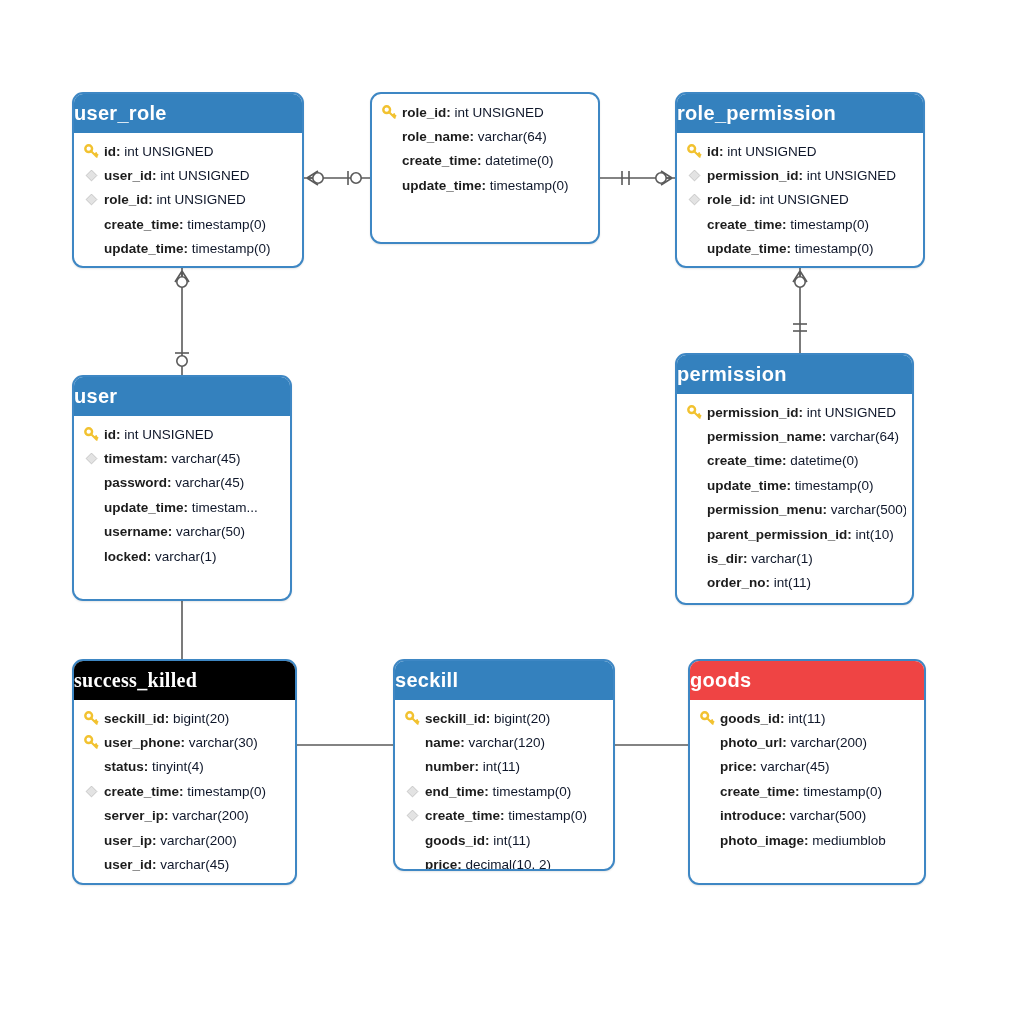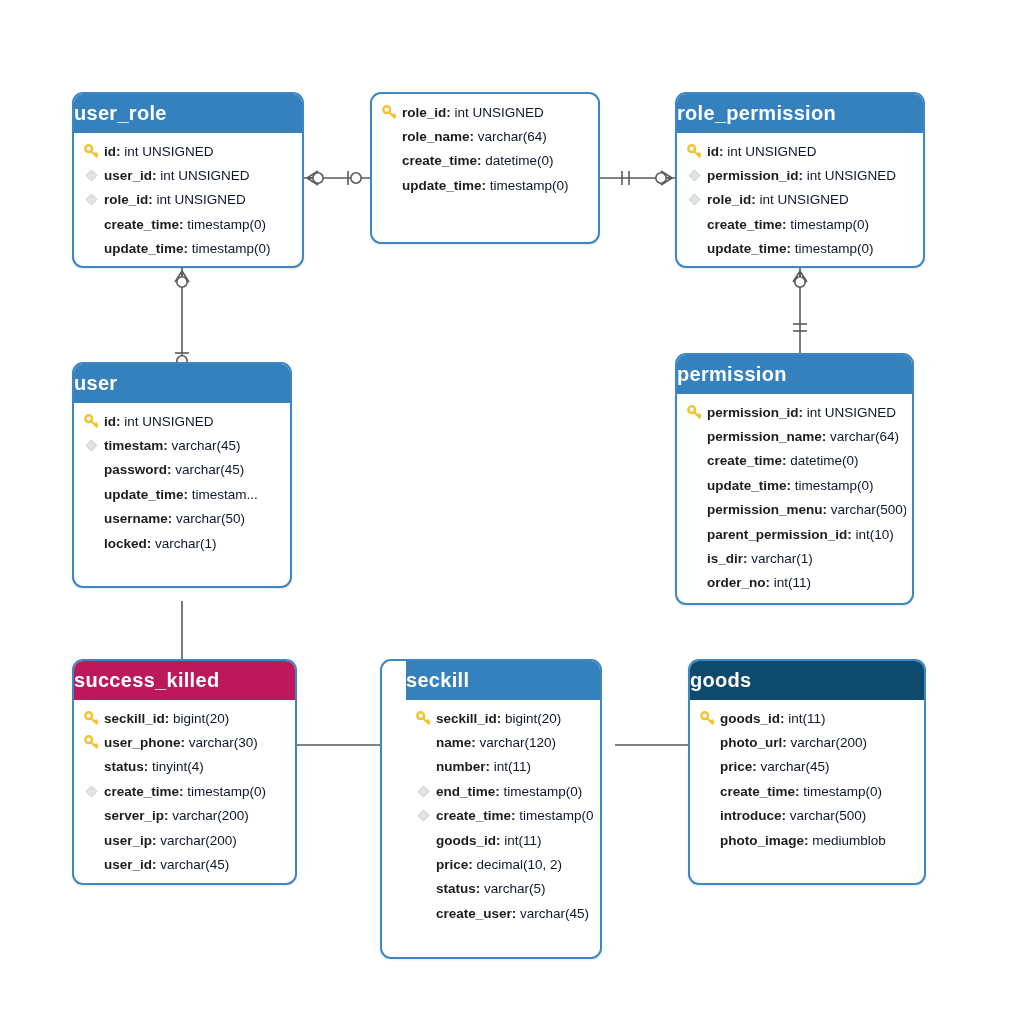--- a/index.html
+++ b/index.html
@@ -222,21 +222,21 @@
         <div class="attr-row">
           <span class="attr-icon"></span>
           <span class="attr-text"><span>create_time</span>: <span class="type">timestamp(0)</span></span>
         </div>
         <div class="attr-row">
           <span class="attr-icon"></span>
           <span class="attr-text"><span>update_time</span>: <span class="type">timestamp(0)</span></span>
         </div>
       </div>
     </div>
-    <div class="entity" style="left: 72px; top: 362px; width: 220px; height: 226px;">
+    <div class="entity" style="left: 72px; top: 375px; width: 220px; height: 226px;">
       <div class="entity-header" style="background: rgb(52, 129, 190);">user</div>
       <div class="entity-body">
         <div class="attr-row">
           <span class="attr-icon key-icon">
             <svg width="15" height="15" viewBox="0 0 16 16">
               <g>
                 <circle cx="5" cy="5" r="3.6" fill="none" stroke="#F2C230" stroke-width="2.6"></circle>
                 <path d="M7.4 7.4 L13.6 13.6 M11.4 11.4 L13 9.8 M12.9 12.9 L14.3 11.5" stroke="#F2C230" stroke-width="2.2" fill="none" stroke-linecap="round"></path>
               </g>
             </svg>
@@ -307,21 +307,21 @@
           <span class="attr-icon"></span>
           <span class="attr-text"><span>is_dir</span>: <span class="type">varchar(1)</span></span>
         </div>
         <div class="attr-row">
           <span class="attr-icon"></span>
           <span class="attr-text"><span>order_no</span>: <span class="type">int(11)</span></span>
         </div>
       </div>
     </div>
     <div class="entity" style="left: 72px; top: 659px; width: 225px; height: 226px;">
-      <div class="entity-header" style="background: #be185d;">success_killed</div>
+      <div class="entity-header" style="background: #000000; font-family: Liberation Serif, serif;">success_killed</div>
       <div class="entity-body">
         <div class="attr-row">
           <span class="attr-icon key-icon">
             <svg width="15" height="15" viewBox="0 0 16 16">
               <g>
                 <circle cx="5" cy="5" r="3.6" fill="none" stroke="#F2C230" stroke-width="2.6"></circle>
                 <path d="M7.4 7.4 L13.6 13.6 M11.4 11.4 L13 9.8 M12.9 12.9 L14.3 11.5" stroke="#F2C230" stroke-width="2.2" fill="none" stroke-linecap="round"></path>
               </g>
             </svg>
           </span>
@@ -357,21 +357,21 @@
         <div class="attr-row">
           <span class="attr-icon"></span>
           <span class="attr-text"><span>user_ip</span>: <span class="type">varchar(200)</span></span>
         </div>
         <div class="attr-row">
           <span class="attr-icon"></span>
           <span class="attr-text"><span>user_id</span>: <span class="type">varchar(45)</span></span>
         </div>
       </div>
     </div>
-    <div class="entity" style="left: 380px; top: 659px; width: 222px; height: 300px; padding-left: 24px;">
+    <div class="entity" style="left: 393px; top: 659px; width: 222px; height: 212px;">
       <div class="entity-header" style="background: rgb(52, 129, 190);">seckill</div>
       <div class="entity-body">
         <div class="attr-row">
           <span class="attr-icon key-icon">
             <svg width="15" height="15" viewBox="0 0 16 16">
               <g>
                 <circle cx="5" cy="5" r="3.6" fill="none" stroke="#F2C230" stroke-width="2.6"></circle>
                 <path d="M7.4 7.4 L13.6 13.6 M11.4 11.4 L13 9.8 M12.9 12.9 L14.3 11.5" stroke="#F2C230" stroke-width="2.2" fill="none" stroke-linecap="round"></path>
               </g>
             </svg>
@@ -414,21 +414,21 @@
           <span class="attr-icon"></span>
           <span class="attr-text"><span>status</span>: <span class="type">varchar(5)</span></span>
         </div>
         <div class="attr-row">
           <span class="attr-icon"></span>
           <span class="attr-text"><span>create_user</span>: <span class="type">varchar(45)</span></span>
         </div>
       </div>
     </div>
     <div class="entity" style="left: 688px; top: 659px; width: 238px; height: 226px;">
-      <div class="entity-header" style="background: #0c4a6e;">goods</div>
+      <div class="entity-header" style="background: #ef4444;">goods</div>
       <div class="entity-body">
         <div class="attr-row">
           <span class="attr-icon key-icon">
             <svg width="15" height="15" viewBox="0 0 16 16">
               <g>
                 <circle cx="5" cy="5" r="3.6" fill="none" stroke="#F2C230" stroke-width="2.6"></circle>
                 <path d="M7.4 7.4 L13.6 13.6 M11.4 11.4 L13 9.8 M12.9 12.9 L14.3 11.5" stroke="#F2C230" stroke-width="2.2" fill="none" stroke-linecap="round"></path>
               </g>
             </svg>
           </span>

